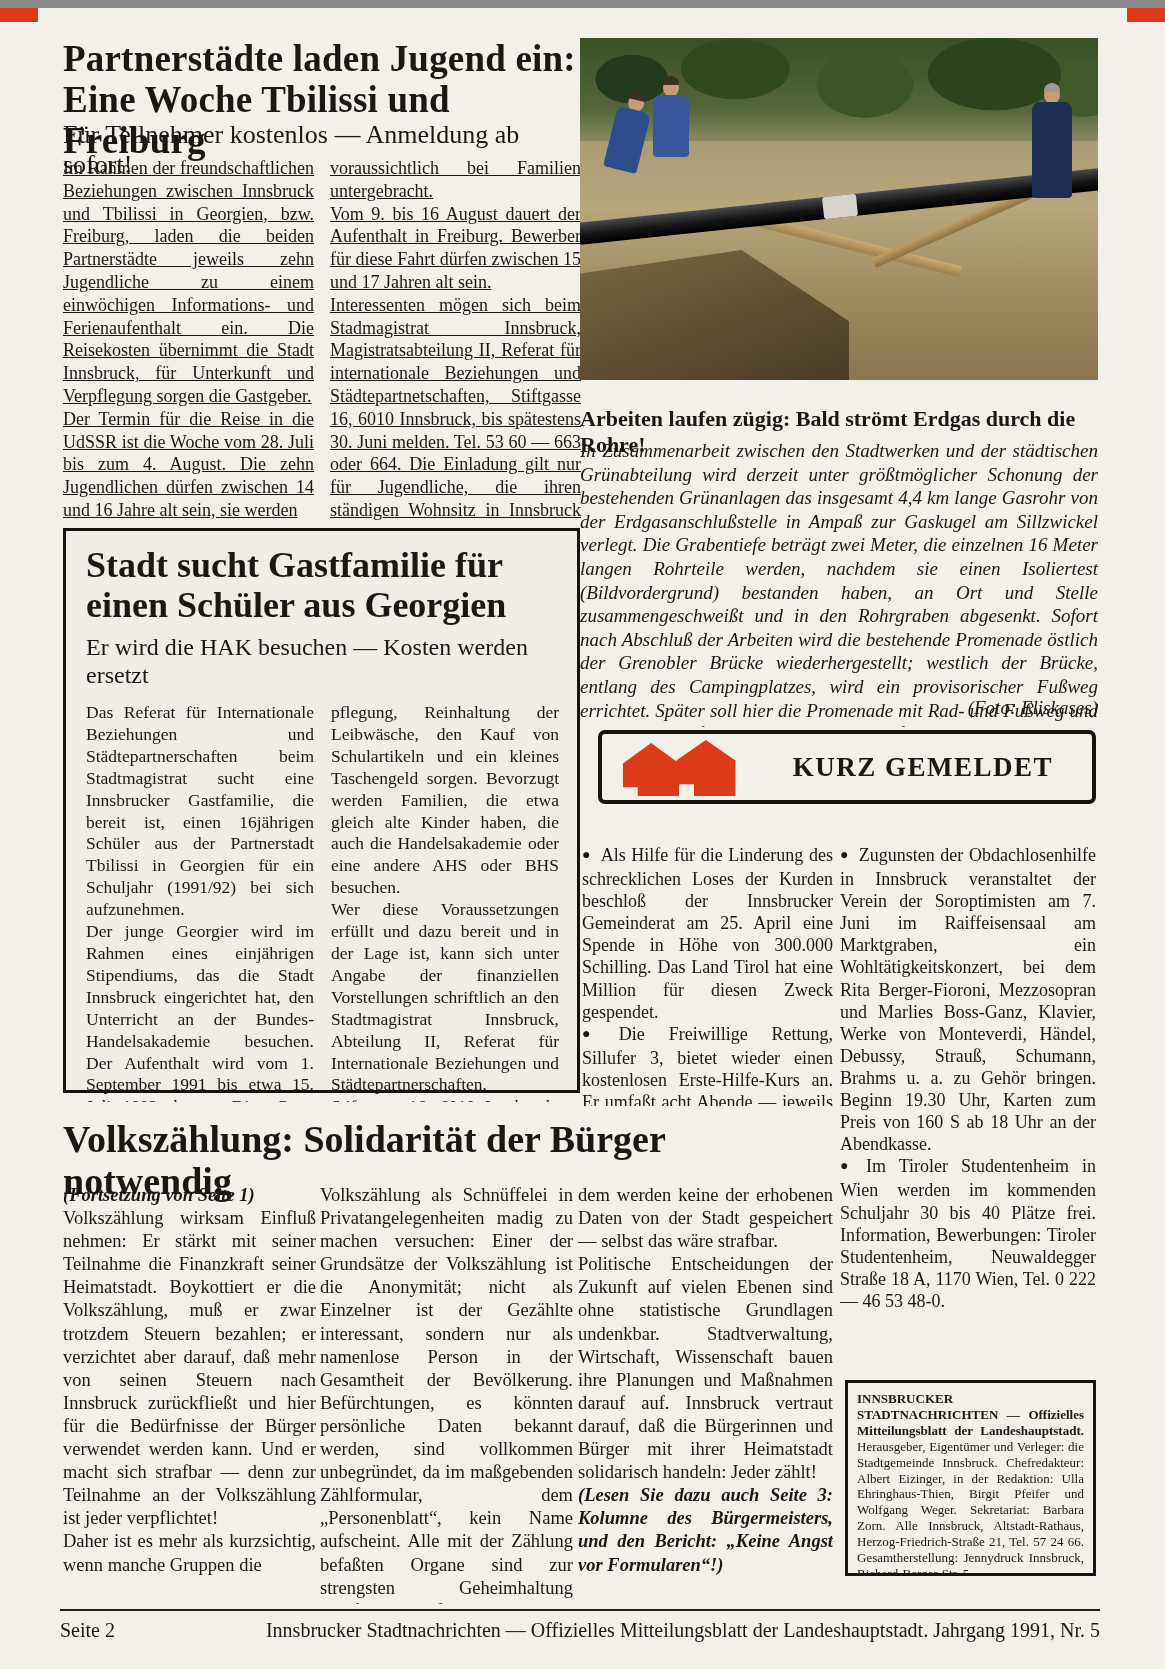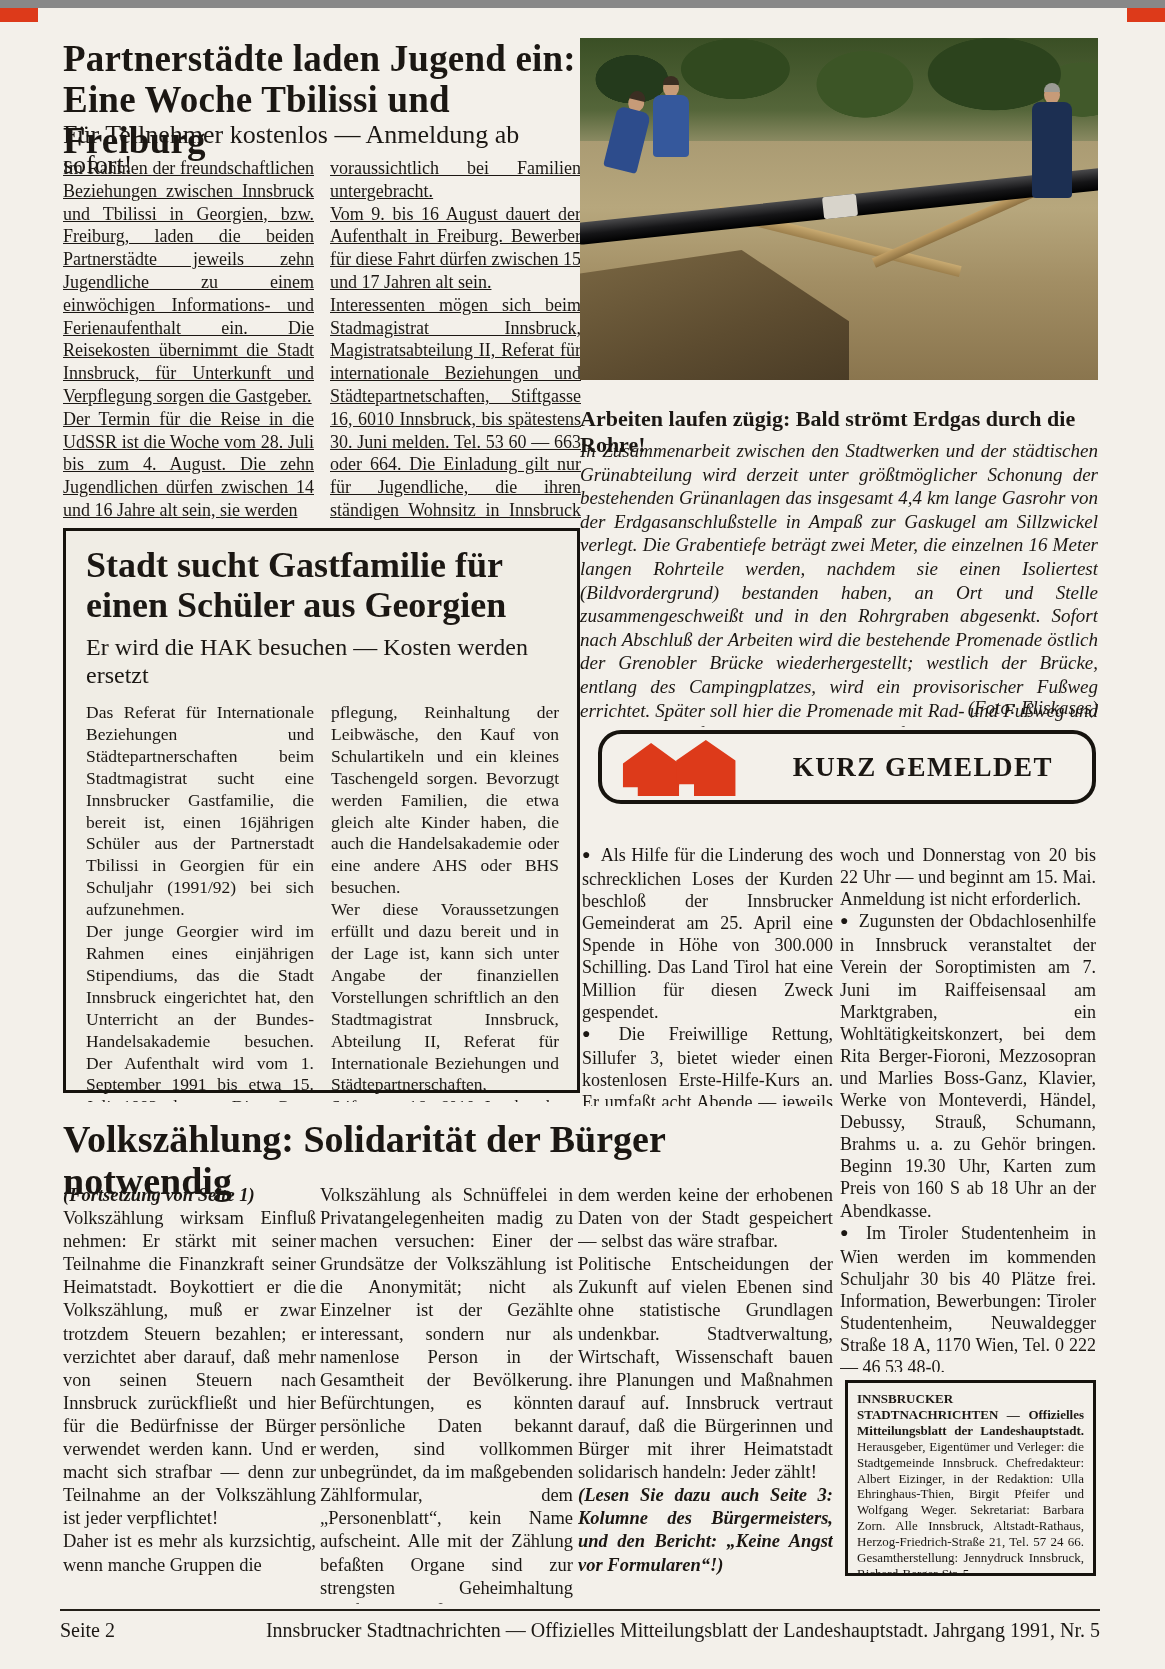--- a/index.html
+++ b/index.html
@@ -60,21 +60,21 @@
   #photo-credit { position:absolute; right:0; bottom:7px; font-style:italic; font-size:19px; }
 
   
   #gastbox { left:63px; top:520px; width:517px; height:565px; border:3px solid #16130e; background:#f0ede5; padding:14px 18px 10px 20px; }
   #gast-h { font-size:36px; font-weight:bold; line-height:40px; }
   #gast-sub { font-size:24px; line-height:28px; margin-top:8px; }
   #gast-cols { display:flex; gap:17px; margin-top:13px; height:400px; overflow:hidden; }
   #gast-cols .col { flex:1; font-size:17.5px; line-height:21.9px; }
 
   
-  #kurzbox { left:598px; top:722px; width:498px; height:74px; border:4px solid #16130e; border-radius:23px;padding-left:43px; }
+  #kurzbox { left:598px; top:722px; width:498px; height:74px; border:4px solid #16130e; border-radius:7px;padding-left:43px; }
   #kurz-emblem { position:absolute; left:18px; top:3px; width:148px; height:62px; }
   #kurz-title { position:absolute; left:160px; right:8px; top:0; height:100%;
     display:flex; align-items:center; justify-content:center;
     font-size:27px; font-weight:bold; letter-spacing:1.5px; }
   .kurz-col { font-size:18px; line-height:22.1px; overflow:hidden; }
   #kurz-c1 { left:582px; top:836px; width:251px; height:262px; }
   #kurz-c2 { left:840px; top:836px; width:256px; height:528px; }
   .bullet { font-size:14px; margin-right:9px; position:relative; top:-2px; }
 
   
@@ -176,21 +176,20 @@
       <polygon points="38,16 58,2 78,16 78,40 50,40 50,32 38,32" fill="#dd3a1a"></polygon>
       <rect x="40" y="33" width="10" height="7" fill="#f3f0ea"></rect>
     </svg>
     <div id="kurz-title">KURZ GEMELDET</div>
   </div>
   <div class="abs kurz-col just" id="kurz-c1">
     <p><span class="bullet">●</span><span>Als Hilfe für die Linderung des schrecklichen Loses der Kurden beschloß der Innsbrucker Gemeinderat am 25. April eine Spende in Höhe von 300.000 Schilling. Das Land Tirol hat eine Million für diesen Zweck gespendet.</span></p>
     <p><span class="bullet">●</span><span>Die Freiwillige Rettung, Sillufer 3, bietet wieder einen kostenlosen Erste-Hilfe-Kurs an. Er umfaßt acht Abende — jeweils Mitt-</span></p>
   </div>
   <div class="abs kurz-col just" id="kurz-c2">
-    <p>woch und Donnerstag von 20 bis 22 Uhr — und beginnt am 15. Mai. Anmeldung ist nicht erforderlich.</p>
     <p><span class="bullet">●</span><span>Zugunsten der Obdachlosenhilfe in Innsbruck veranstaltet der Verein der Soroptimisten am 7. Juni im Raiffeisensaal am Marktgraben, ein Wohltätigkeitskonzert, bei dem Rita Berger-Fioroni, Mezzosopran und Marlies Boss-Ganz, Klavier, Werke von Monteverdi, Händel, Debussy, Strauß, Schumann, Brahms u. a. zu Gehör bringen. Beginn 19.30 Uhr, Karten zum Preis von 160 S ab 18 Uhr an der Abendkasse.</span></p>
     <p><span class="bullet">●</span><span>Im Tiroler Studentenheim in Wien werden im kommenden Schuljahr 30 bis 40 Plätze frei. Information, Bewerbungen: Tiroler Studentenheim, Neuwaldegger Straße 18 A, 1170 Wien, Tel. 0 222 — 46 53 48-0.</span></p>
   </div>
 
   <div class="abs" id="vz-h">Volkszählung: Solidarität der Bürger notwendig</div>
   <div class="vz-col just" id="vz-c1">
     <p class="lead-ital">(Fortsetzung von Seite 1)</p>
     <p>Volkszählung wirksam Einfluß nehmen: Er stärkt mit seiner Teilnahme die Finanzkraft seiner Heimatstadt. Boykottiert er die Volkszählung, muß er zwar trotzdem Steuern bezahlen; er verzichtet aber darauf, daß mehr von seinen Steuern nach Innsbruck zurückfließt und hier für die Bedürfnisse der Bürger verwendet werden kann. Und er macht sich strafbar — denn zur Teilnahme an der Volkszählung ist jeder verpflichtet!</p>
     <p>Daher ist es mehr als kurzsichtig, wenn manche Gruppen die</p>
   </div>

